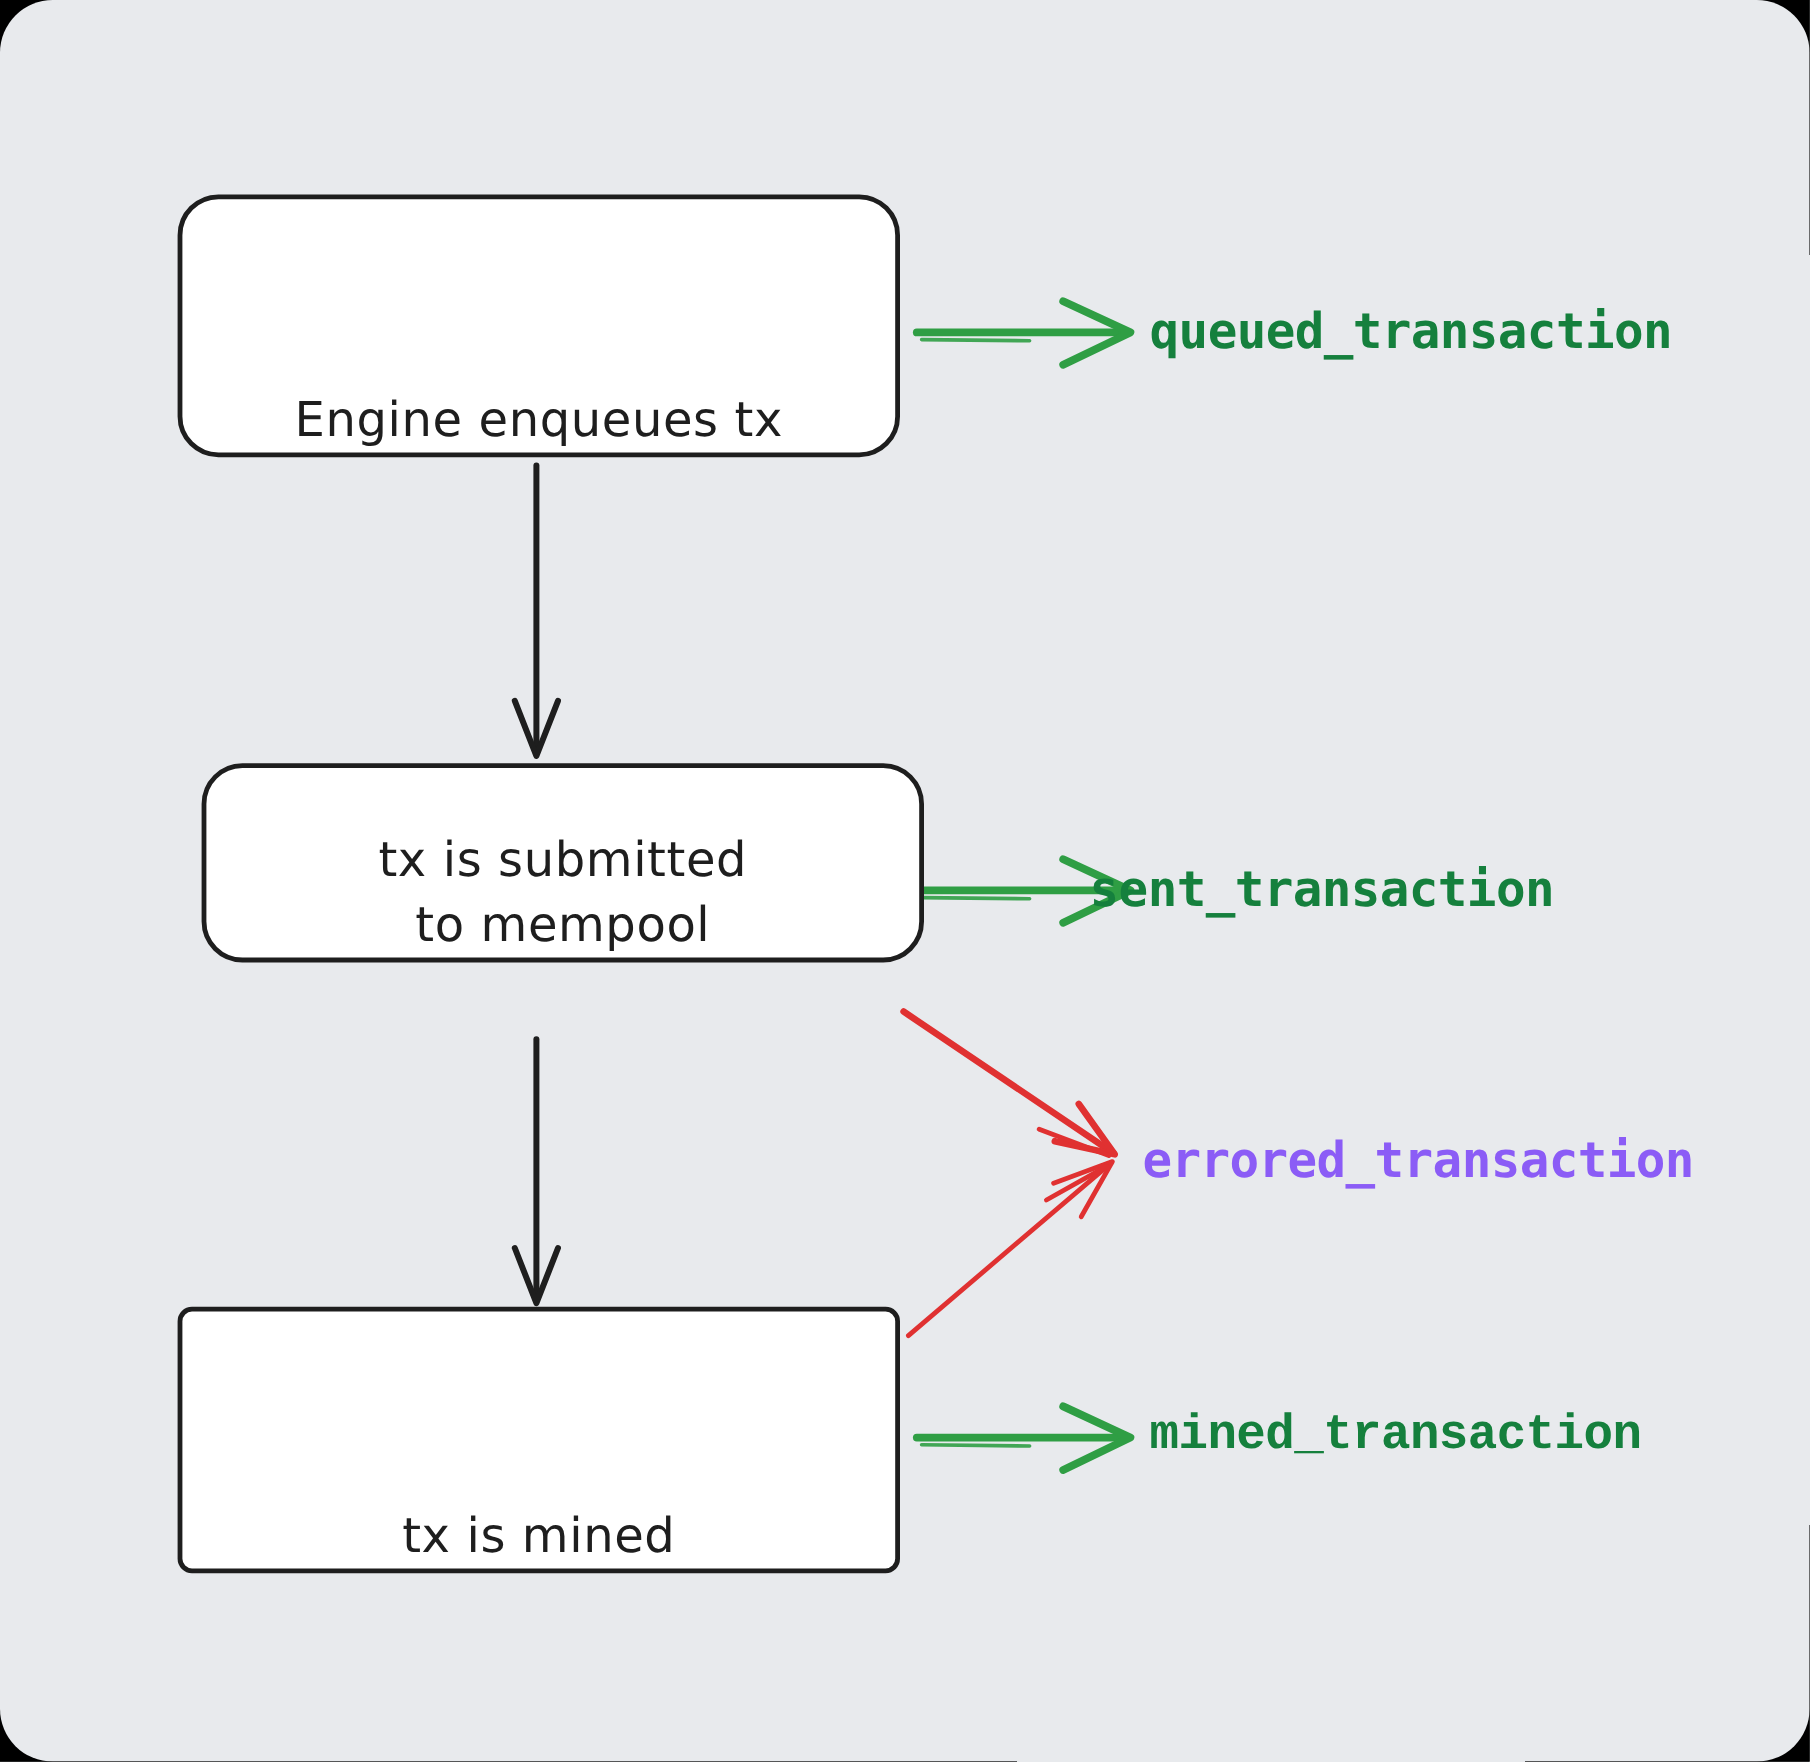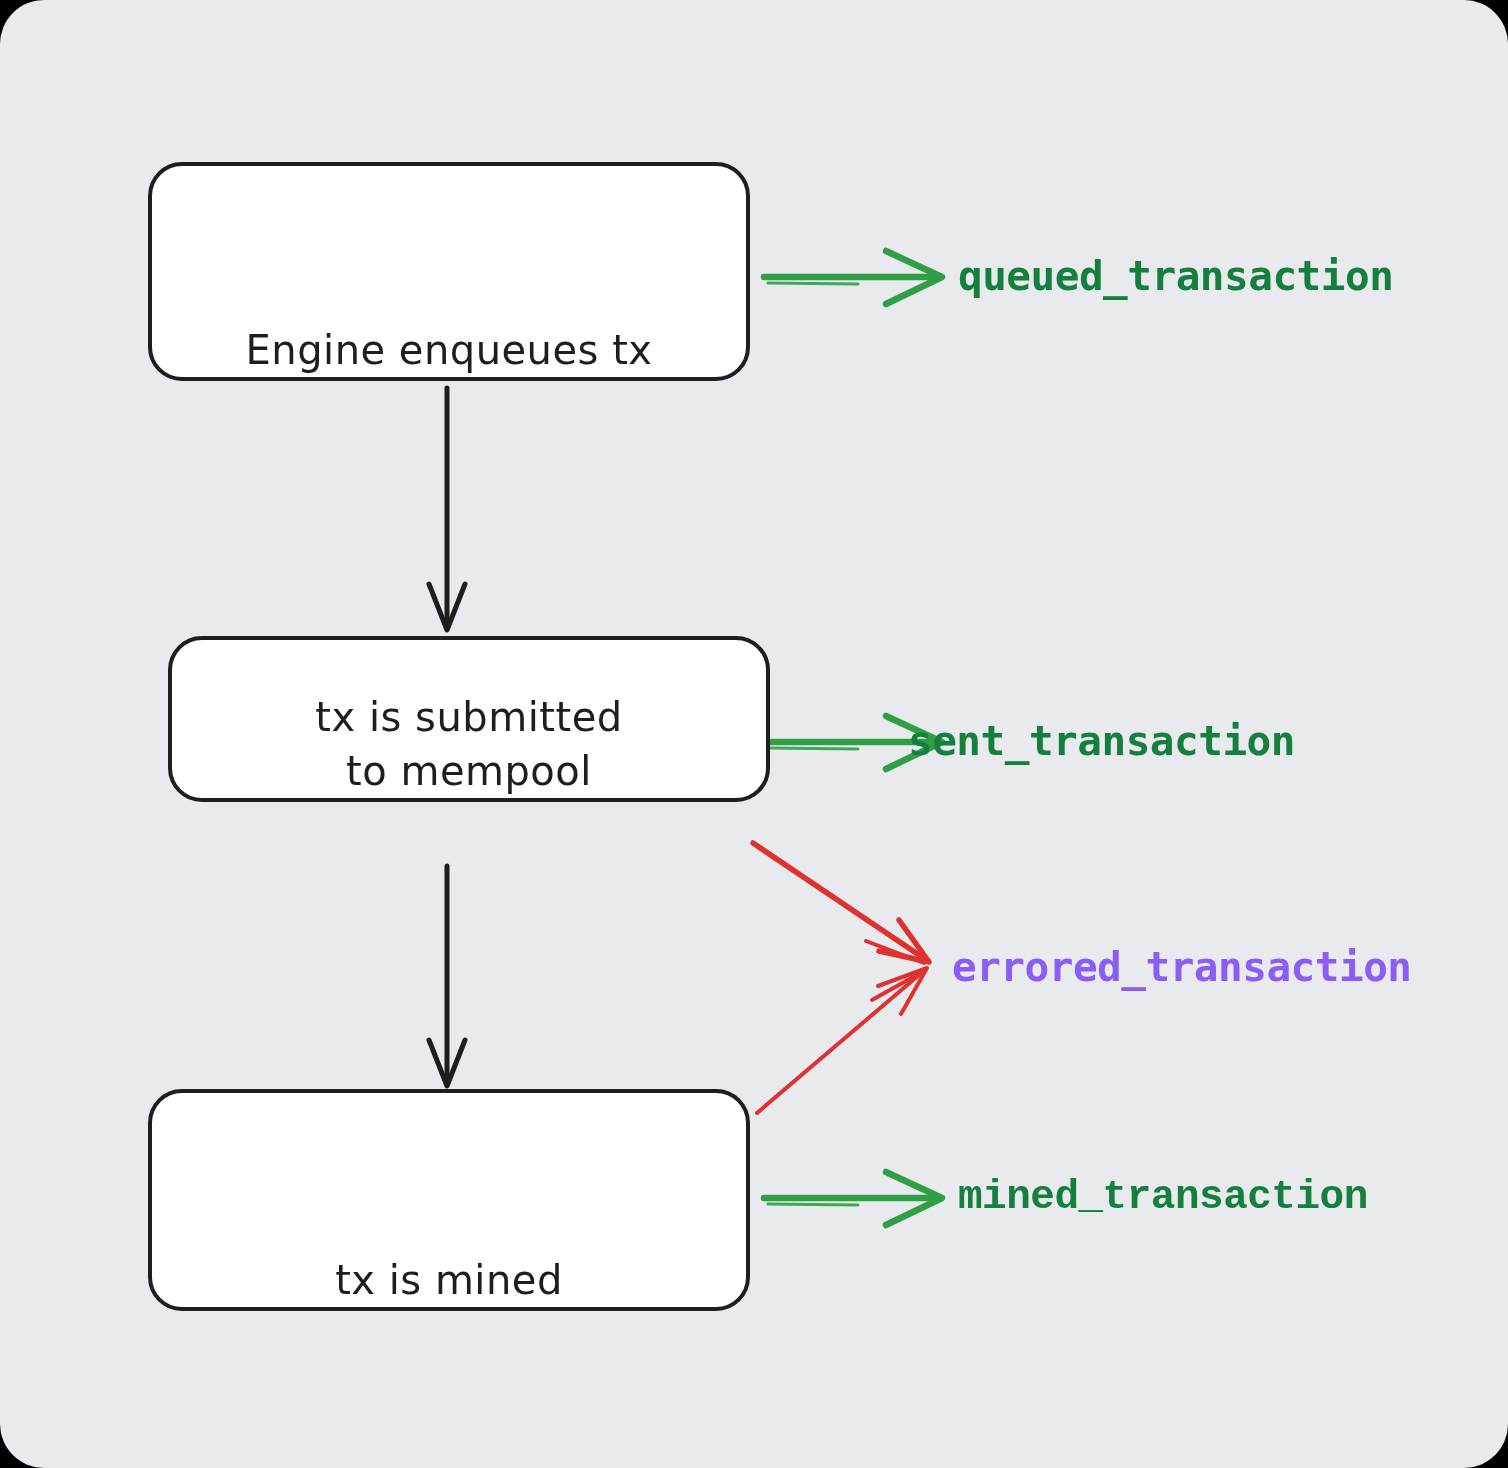--- a/index.html
+++ b/index.html
@@ -109,21 +109,21 @@
 
   <div class="node" style="left:148px; top:162px; width:602px; height:219px;">
     <span class="node-label">Engine enqueues tx</span>
   </div>
 
   <div class="node" style="left:148px; top:636px; width:602px; height:166px;margin-left:20px;">
     <span class="node-label">tx is submitted
 to mempool</span>
   </div>
 
-  <div class="node" style="left:148px; top:1089px; width:602px; height:222px;">
+  <div class="node" style="left:148px; top:1089px; width:602px; height:222px;border-radius:12px;">
     <span class="node-label">tx is mined</span>
   </div>
 
   <div class="event-label event-green" style="left:958px; top:277px;">queued_transaction</div>
 
   <div class="event-label event-green" style="left:908px; top:742px;">sent_transaction</div>
 
   <div class="event-label event-red" style="left:952px; top:968px;">errored_transaction</div>
 
   <div class="event-label event-green" style="left:958px; top:1198px;font-family:Liberation Mono, monospace;">mined_transaction</div>

